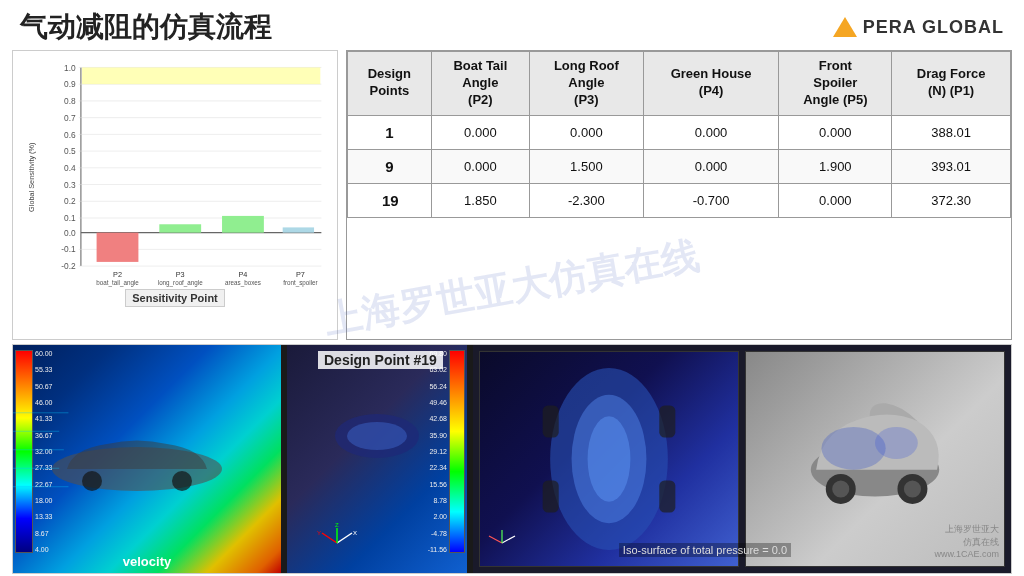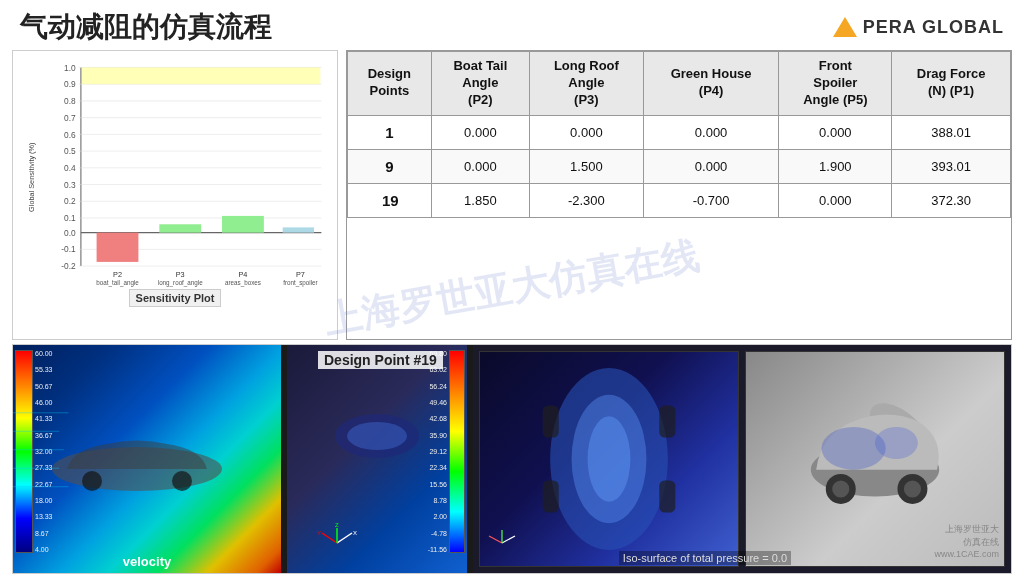--- a/index.html
+++ b/index.html
@@ -324,21 +324,21 @@
           <text x="210" y="218" font-size="6" text-anchor="middle" fill="#555">areas_boxes</text>
           <text x="265" y="210" font-size="7" text-anchor="middle" fill="#333">P7</text>
           <text x="265" y="218" font-size="6" text-anchor="middle" fill="#555">front_spoiler</text>
 
           <text x="10" y="115" font-size="7" fill="#444" transform="rotate(-90, 10, 115)" text-anchor="middle">Global Sensitivity (%)</text>
 
           <text x="170" y="228" font-size="7" fill="#444" text-anchor="middle">P1 drag_force - Output Parameter</text>
         </svg>
       </div>
       <div class="sensitivity-container">
-        <span class="sensitivity-label">Sensitivity Plot</span>
+        <span class="sensitivity-label">Sensitivity Point</span>
       </div>
     </div>
 
     <div class="table-section">
       <table class="data-table">
         <thead>
           <tr>
             <th>Design<br>Points</th>
             <th>Boat Tail<br>Angle<br>(P2)</th>
             <th>Long Roof<br>Angle<br>(P3)</th>
@@ -489,18 +489,18 @@
         </svg>
         
         <div style="position:absolute;bottom:5px;right:5px;font-size:9px;color:#888;text-align:right;line-height:1.4;margin-top:6px;">
           <span>上海罗世亚大</span><br>
           <span>仿真在线</span><br>
           <span>www.1CAE.com</span>
         </div>
       </div>
     </div>
 
-    <div style="position:absolute;bottom:8px;right:220px;color:#ddd;font-size:11px;background:rgba(0,0,0,0.3);padding:1px 4px;">Iso-surface of total pressure = 0.0</div>
+    <div style="position:absolute;bottom:16px;right:220px;color:#ddd;font-size:11px;background:rgba(0,0,0,0.3);padding:1px 4px;">Iso-surface of total pressure = 0.0</div>
 
   </div>
 </div>
 
 <div class="watermark">上海罗世亚大仿真在线</div>
 
 </body></html>

